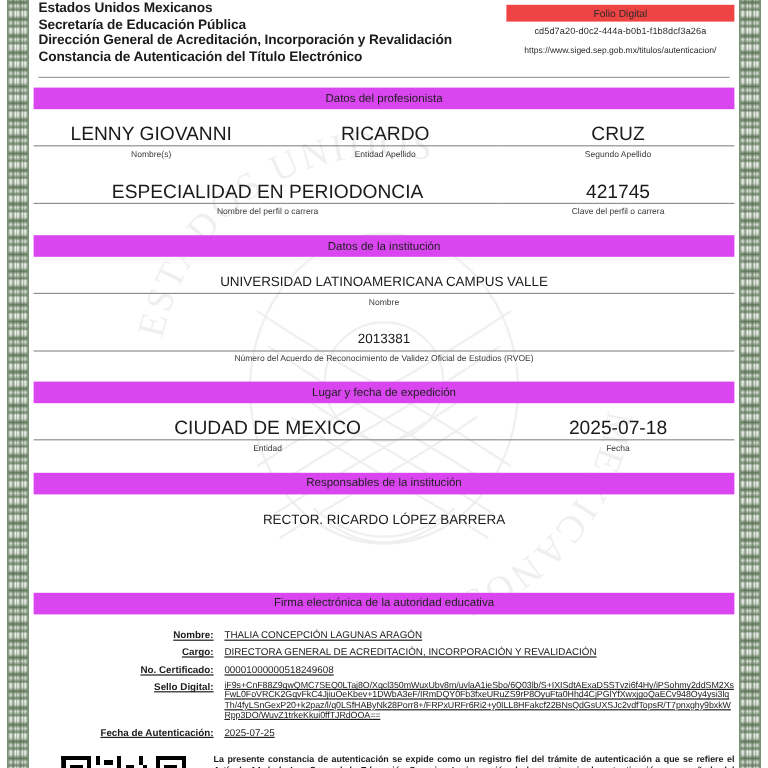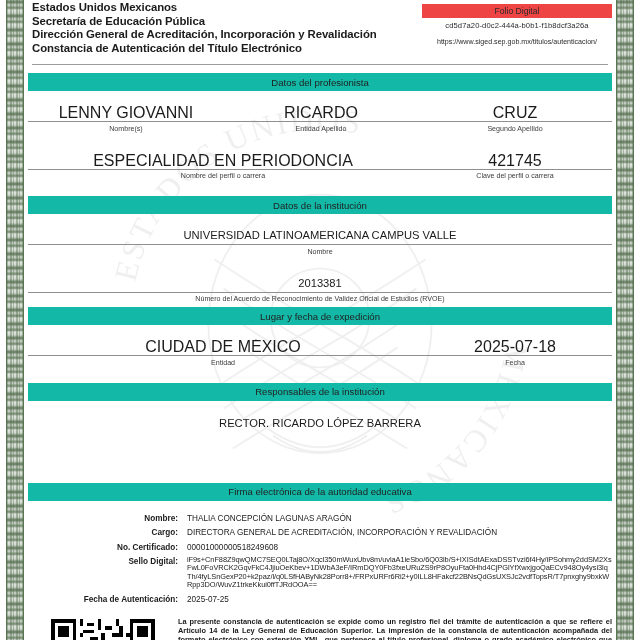--- a/index.html
+++ b/index.html
@@ -72,21 +72,21 @@
   }
   .folio-value{font-size:7.6px;padding-top:2.5px;color:#2a2a2a;letter-spacing:.1px;}
   .folio-url{font-size:7.1px;padding-top:8px;color:#2a2a2a;}
 
   .header-rule{
     border-top:1px solid #9c9c9c;margin:9px 4px 0 4px;
   }
 
   
   .band{
-    background:#14b8a6;text-align:center;
+    background:#d946ef;text-align:center;
     font-size:9.6px;color:#1f1f1f;
     padding:3.5px 0 3.5px 0;margin:8px 0 0 0;
     position:relative;z-index:2;
   }
 
   
   .rowgrid{position:relative;z-index:2;margin-top:14px;}
   .row{display:flex;}
   .cell{box-sizing:border-box;text-align:center;}
   .cell .val{
@@ -96,21 +96,21 @@
   .cell .line{border-bottom:1px solid #8f8f8f;margin-top:1px;}
   .cell .lab{font-size:7.1px;color:#3a3a3a;padding-top:2.5px;line-height:9px;}
 
   .gap-lg{height:19px;}
 
   
   .single .val{font-size:11.2px;}
 
   
   .firma{position:relative;z-index:2;margin-top:12px;}
-  .fline{display:flex;align-items:flex-start;margin-bottom:3.5px;}
+  .fline{display:flex;align-items:flex-start;margin-bottom:3.5px;text-decoration:underline;}
   .flabel{
     width:150px;text-align:right;padding-right:9px;
     font-size:8.2px;font-weight:bold;color:#1b1b1b;line-height:11px;
     flex:0 0 150px;
   }
   .fvalue{
     font-size:8.2px;color:#1b1b1b;line-height:11px;
     word-break:break-all;
   }
   .fvalue.seal{
@@ -228,21 +228,21 @@
 
     <div class="row single">
       <div class="cell" style="flex:1 1 auto;">
         <div class="val">2013381</div>
         <div class="line"></div>
         <div class="lab">Número del Acuerdo de Reconocimiento de Validez Oficial de Estudios (RVOE)</div>
       </div>
     </div>
   </div>
 
-  <div class="band" style="margin-top:3px;">Lugar y fecha de expedición</div>
+  <div class="band" style="margin-top:14px;">Lugar y fecha de expedición</div>
 
   <div class="rowgrid">
     <div class="row">
       <div class="cell" style="flex:0 0 390px;">
         <div class="val">CIUDAD DE MÉXICO</div>
         <div class="line"></div>
         <div class="lab">Entidad</div>
       </div>
       <div class="cell" style="flex:1 1 auto;">
         <div class="val">2025-07-18</div>

